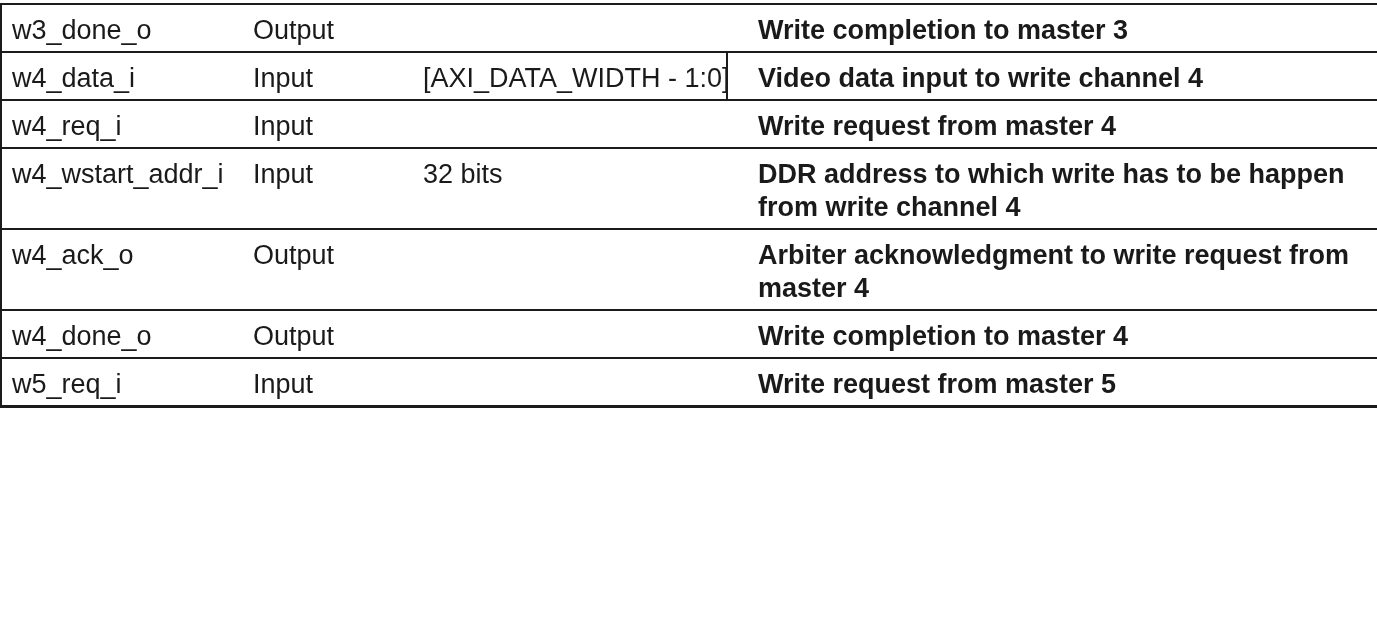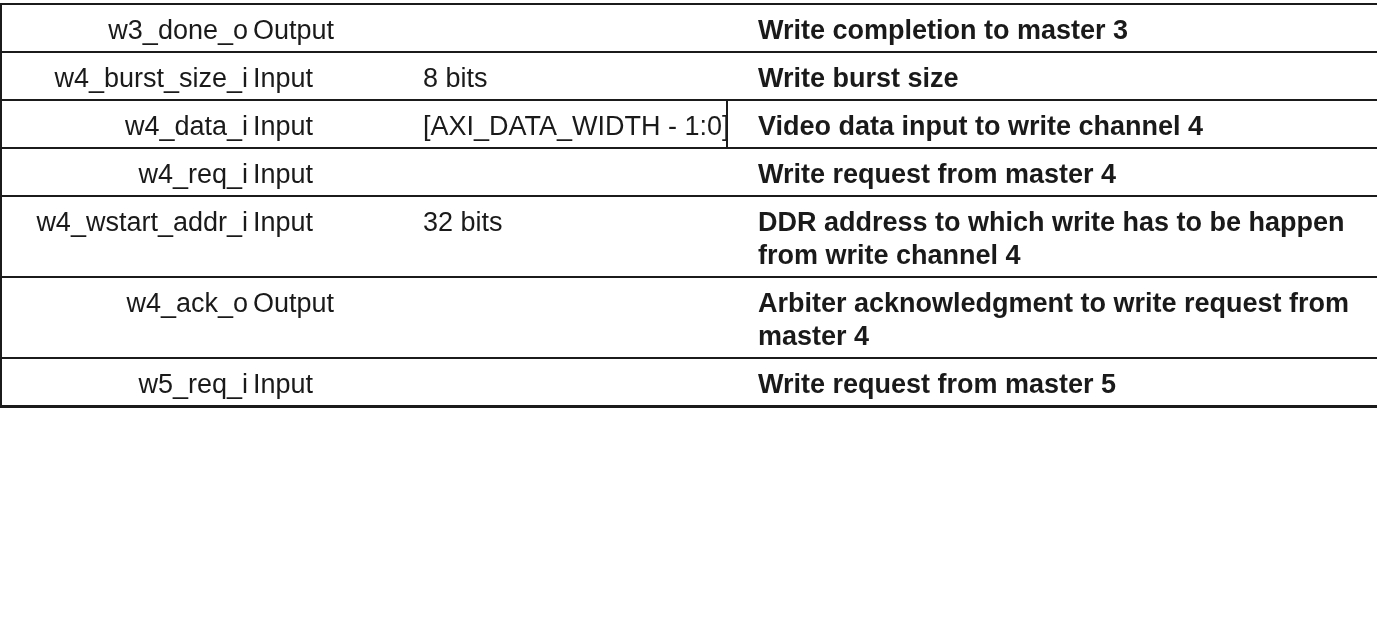--- a/index.html
+++ b/index.html
@@ -35,21 +35,21 @@
   }
   td {
     vertical-align: top;
     padding: 9px 0 4px 0;
     border-top: 2px solid var(--line);
     overflow: hidden;
     white-space: normal;
     word-wrap: break-word;
   }
   tr:last-child td { border-bottom: 3px solid var(--line); }
-  td.col-signal      { padding-left: 20px; text-align: right; }
+  td.col-signal      { padding-left: 10px; }
   td.col-direction   { padding-left: 5px; }
   td.col-width       { padding-left: 2px; position: relative; }
   td.col-description { padding-left: 0; padding-right: 4px; font-weight: bold; }
   td.col-width.vline::after {
     content: "";
     position: absolute;
     left: 305px;
     top: 0;
     bottom: 0;
     width: 2px;
@@ -68,26 +68,20 @@
       <col style="width:620px">
     </colgroup>
     <tbody id="table-body">
         <tr>
           <td class="col-signal">w3_done_o</td>
           <td class="col-direction">Output</td>
           <td class="col-width"></td>
           <td class="col-description">Write completion to master 3</td>
         </tr>
         <tr>
-          <td class="col-signal">w4_burst_size_i</td>
-          <td class="col-direction">Input</td>
-          <td class="col-width">8 bits</td>
-          <td class="col-description">Write burst size</td>
-        </tr>
-        <tr>
           <td class="col-signal">w4_data_i</td>
           <td class="col-direction">Input</td>
           <td class="col-width vline">[AXI_DATA_WIDTH - 1:0]</td>
           <td class="col-description">Video data input to write channel 4</td>
         </tr>
         <tr>
           <td class="col-signal">w4_req_i</td>
           <td class="col-direction">Input</td>
           <td class="col-width"></td>
           <td class="col-description">Write request from master 4</td>
@@ -98,20 +92,26 @@
           <td class="col-width">32 bits</td>
           <td class="col-description">DDR address to which write has to be happen from write channel 4</td>
         </tr>
         <tr>
           <td class="col-signal">w4_ack_o</td>
           <td class="col-direction">Output</td>
           <td class="col-width"></td>
           <td class="col-description">Arbiter acknowledgment to write request from master 4</td>
         </tr>
         <tr>
+          <td class="col-signal">w4_done_o</td>
+          <td class="col-direction">Output</td>
+          <td class="col-width"></td>
+          <td class="col-description">Write completion to master 4</td>
+        </tr>
+        <tr>
           <td class="col-signal">w5_req_i</td>
           <td class="col-direction">Input</td>
           <td class="col-width"></td>
           <td class="col-description">Write request from master 5</td>
         </tr>
       </tbody>
   </table>
 </div>
 
 </body></html>

